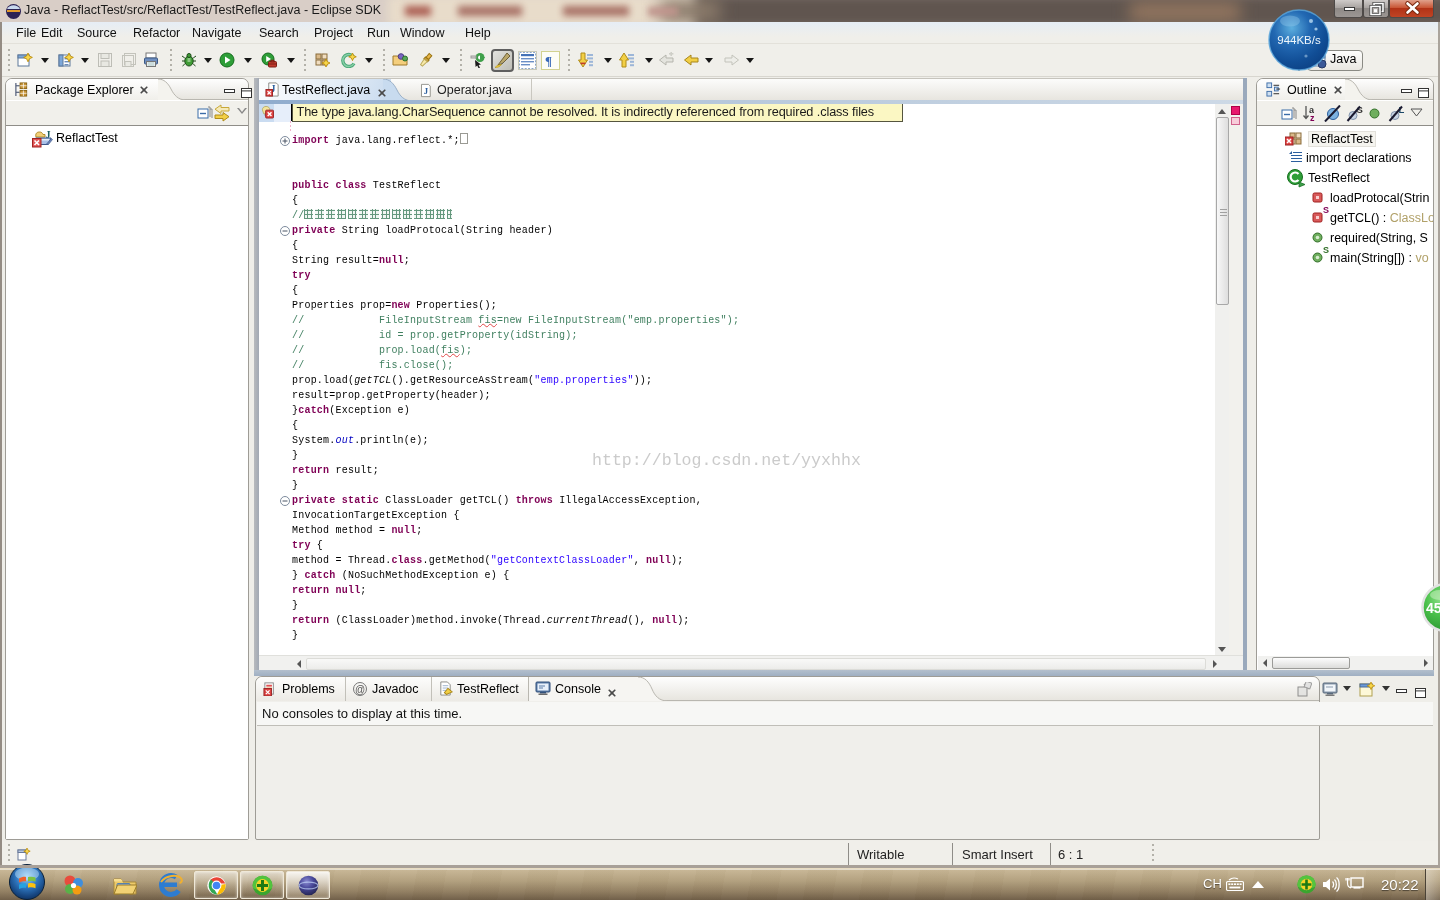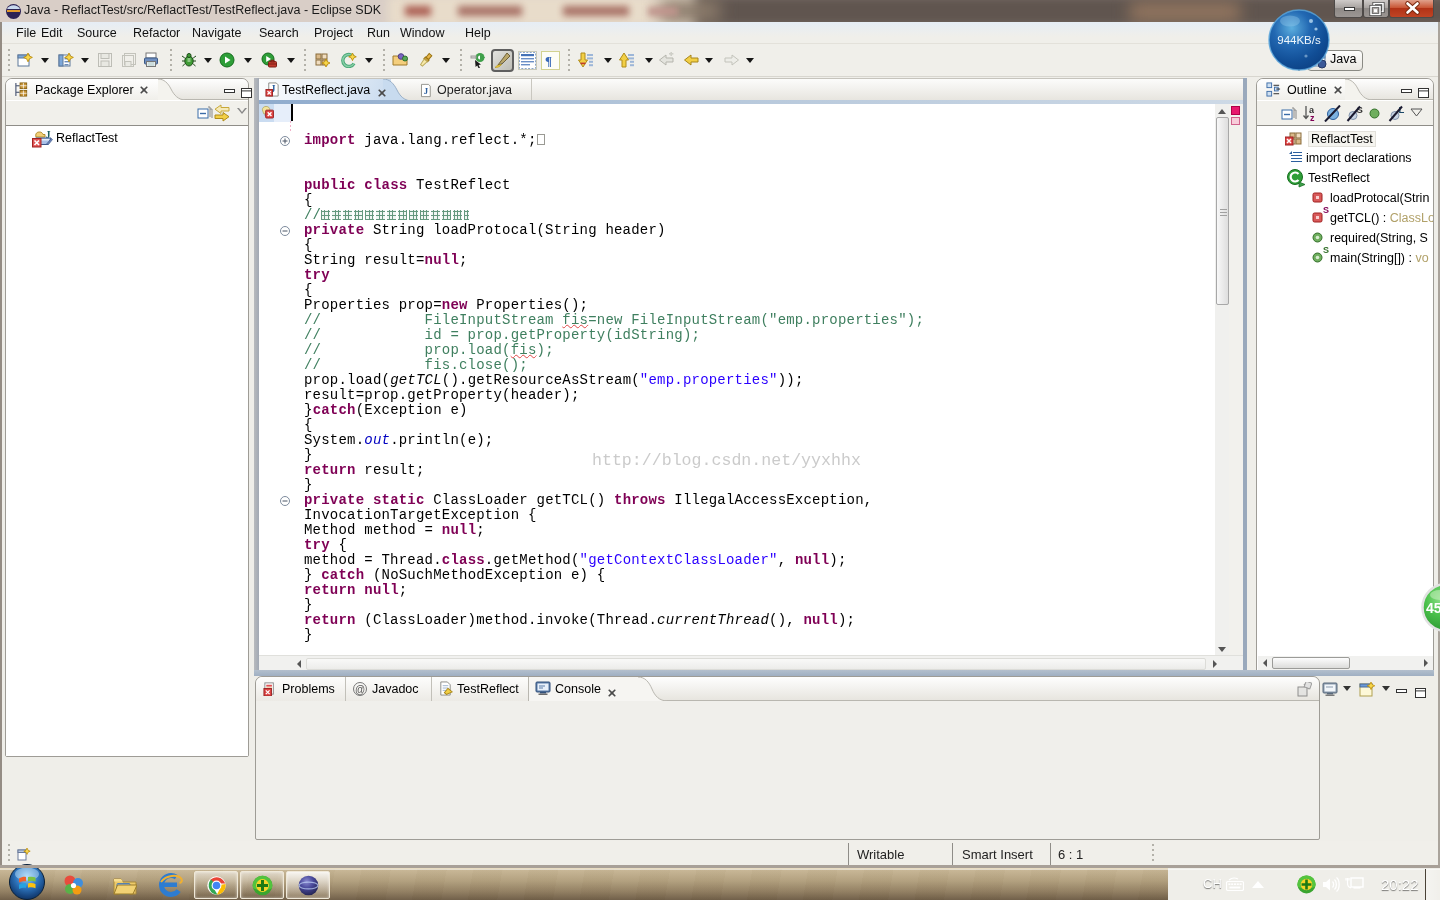--- a/index.html
+++ b/index.html
@@ -26,41 +26,41 @@
 .tdd { position:absolute; top:14px; width:0; height:0; border-left:4px solid transparent; border-right:4px solid transparent; border-top:5px solid #161616; }
 
 
 .panel { position:absolute; background:#fff; border:1px solid #9e9c96; border-radius:7px 7px 2px 2px; }
 .ptabrow { position:absolute; left:0; top:0; right:0; height:21px; background:linear-gradient(#fefefe,#e7e5df); border-bottom:1px solid #b9b7b0; border-radius:7px 7px 0 0; }
 .ptoolrow { position:absolute; left:0; top:22px; right:0; height:25px; background:#f1f0eb; border-bottom:1px solid #8f8d88; }
 .ptab-label { position:absolute; top:4px; font-size:12.5px; color:#000; white-space:nowrap; }
 .tabx { position:absolute; top:6px; font-size:11px; color:#555; font-weight:bold; letter-spacing:-1px; }
 .minmax { position:absolute; top:5px; width:11px; height:10px; }
 
-pre.code { position:absolute; font-family:"Liberation Mono",monospace; font-size:14px; letter-spacing:0.21px; line-height:15px; color:#000;margin-left:12px; }
+pre.code { position:absolute; font-family:"Liberation Mono",monospace; font-size:10px; letter-spacing:0.21px; line-height:15px; color:#000; }
 .k { color:#7f0055; font-weight:bold; }
 .s { color:#2a00ff; }
 .c { color:#3f7f5f; }
 .sf { color:#0000c0; font-style:italic; }
 .im { font-style:italic; }
 .sq { text-decoration:underline; text-decoration-style:wavy; text-decoration-color:#e04848; text-decoration-thickness:0.9px; text-underline-offset:0px; text-decoration-skip-ink:none; }
 .cjk { display:inline-block; height:10px; vertical-align:-1px; opacity:.8;
   background-image:repeating-linear-gradient(90deg,#3f7f5f 0 0.9px,transparent 0.9px 3.4px),repeating-linear-gradient(0deg,#3f7f5f 0 0.9px,transparent 0.9px 4.1px),linear-gradient(#eef5f1,#eef5f1);
   -webkit-mask-image:repeating-linear-gradient(90deg,#000 0 8.8px,transparent 8.8px 11px);
   mask-image:repeating-linear-gradient(90deg,#000 0 8.8px,transparent 8.8px 11px); }
 
 
 #console { left:255px; top:676px; width:1065px; height:164px; background:#f0efeb; border:1px solid #9e9c96; border-radius:7px 7px 2px 2px; }
 
 
 #statusbar { left:0; top:841px; width:1440px; height:26px; background:#f0efea; font-size:13px; color:#222; }
 .svsep { position:absolute; top:2px; width:1px; height:22px; background:#8f8d88; }
 
 
-#taskbar { left:0; top:868px; width:1168px; height:32px;
+#taskbar { left:0; top:868px; width:1440px; height:32px;
   background:repeating-linear-gradient(100deg,rgba(255,255,255,.016) 0 26px,rgba(90,70,50,.022) 26px 55px),linear-gradient(#c9b897,#b2a07e 38%,#927f62 72%,#6f5e47); border-top:1px solid #e8dcc2; }
 .tbbox { position:absolute; top:2px; width:44px; height:28px; border-radius:2px;
   border:1px solid #efe8d8; background:linear-gradient(rgba(255,255,255,.5),rgba(255,255,255,.15) 50%,rgba(120,100,70,.25)); box-shadow:inset 0 0 3px rgba(255,255,255,.6); }
 </style>
 </head>
 <body>
 <div class="abs" id="titlebar">
   <div class="blob" style="left:388px;top:-4px;width:330px;height:30px;background:#e8dcca;filter:blur(4px);border-radius:4px;"></div>
   <div class="blob" style="left:695px;top:-8px;width:765px;height:38px;background:#60554f;filter:blur(6px);"></div>
   <div class="blob" style="left:660px;top:0px;width:60px;height:22px;background:#8a7a6a;filter:blur(8px);"></div>
@@ -279,21 +279,21 @@
   <div class="tdd" style="left:746px"></div>
   <div class="tsep" style="left:1298px"></div>
   <div class="abs" style="left:1307px;top:6px;width:56px;height:21px;border:1px solid #8a8a84;border-radius:4px;background:linear-gradient(#fdfdfc,#e9e7e1);"></div>
   <svg class="tico" style="left:1311px;top:9px" width="14" height="14" viewBox="0 0 16 16">
       <rect x="1" y="2" width="13" height="11" rx="1" fill="#eef2f8" stroke="#6a87ab"></rect>
       <rect x="1" y="2" width="13" height="3" fill="#7da7d9" stroke="#6a87ab"></rect>
       <circle cx="11" cy="11" r="4" fill="#3b5998" stroke="#263a66"></circle>
     </svg>
   <div class="abs" style="left:1330px;top:8px;font-size:12.5px;color:#000">Java</div>
 </div>
-<div class="panel" id="pkgpanel" style="left:5px;top:78px;width:244px;height:679px;">
+<div class="panel" id="pkgpanel" style="left:5px;top:78px;width:244px;height:762px;">
   <div class="ptabrow">
     <div class="abs" style="left:0;top:0;width:160px;height:21px;background:linear-gradient(#ffffff,#f0efea);border-radius:7px 0 0 0;"></div>
     <svg class="abs" style="left:152px;top:0" width="28" height="21" viewBox="0 0 28 21">
         <path d="M0 0 C 6 0 10 4 13 10 C 16 16 20 21 28 21 L 0 21 Z" fill="#f4f3ee"></path>
         <path d="M0 0 C 6 0 10 4 13 10 C 16 16 20 21 28 21" fill="none" stroke="#b9b7b0"></path>
       </svg>
     <svg class="abs" style="left:8px;top:3px" width="15" height="15" viewBox="0 0 16 16">
         <g fill="none" stroke="#57627c" stroke-width="1.3">
           <line x1="2" y1="1" x2="2" y2="15"></line>
           <line x1="2" y1="4" x2="6" y2="4"></line>
@@ -572,20 +572,21 @@
 Method method = <span class="k">null</span>;
 <span class="k">try</span> {
 method = Thread.<span class="k">class</span>.getMethod(<span class="s">"getContextClassLoader"</span>, <span class="k">null</span>);
 } <span class="k">catch</span> (NoSuchMethodException e) {
 <span class="k">return</span> <span class="k">null</span>;
 }
 <span class="k">return</span> (ClassLoader)method.invoke(Thread.<span class="im">currentThread</span>(), <span class="k">null</span>);
 }</pre>
 
     <div class="abs" style="left:32px;top:0;width:2px;height:17px;background:#000;"></div>
+    <div class="abs" style="left:32.5px;top:-2px;width:611px;height:20px;background:#fbf7c3;border:1px solid #55553f;font-size:12.7px;letter-spacing:-0.1px;overflow:hidden;color:#1a1a1a;line-height:18px;padding-left:4px;white-space:nowrap;">The type java.lang.CharSequence cannot be resolved. It is indirectly referenced from required .class files</div>
   </div>
 
   <div class="abs" style="left:1215px;top:104px;width:14px;height:551px;background:#f0f0ee;">
     <div class="abs" style="left:0;top:0;width:14px;height:13px;"><svg width="14" height="13">
           <path d="M7 4 L11 9 L3 9 Z" fill="#555"></path>
         </svg></div>
     <div class="abs" style="left:0.5px;top:13px;width:13px;height:188px;background:linear-gradient(90deg,#f8f8f8,#dedede);border:1px solid #a8a8a8;border-radius:2px;">
       <div style="position:absolute;left:3px;top:91px;width:7px;height:1px;background:#a0a0a0;box-shadow:0 3px #a0a0a0,0 6px #a0a0a0;"></div>
     </div>
     <div class="abs" style="left:0;top:538px;width:14px;height:13px;"><svg width="14" height="13">
@@ -671,20 +672,21 @@
       </svg>
     <div class="tdd" style="position:absolute;left:1126px;top:9px;border-top-color:#333;"></div>
     <div class="minmax" style="left:1140px;top:7px"><svg width="11" height="10">
           <rect x="0.5" y="1.5" width="10" height="3" fill="#fff" stroke="#333"></rect>
         </svg></div>
     <div class="minmax" style="left:1159px;top:7px"><svg width="11" height="10">
           <rect x="0.5" y="0.5" width="10" height="9" fill="#fff" stroke="#333"></rect>
           <rect x="0.5" y="0.5" width="10" height="2.4" fill="#fff" stroke="#333"></rect>
         </svg></div>
   </div>
+  <div class="abs" style="left:1px;top:25px;width:1176px;height:24px;background:#f7f7f5;border-bottom:1px solid #c0beb8;font-size:13px;color:#111;padding:4px 0 0 5px;">No consoles to display at this time.</div>
 </div>
 <div class="abs" style="left:0;top:22px;width:2px;height:846px;background:#948c84;z-index:40;"></div>
 <div class="abs" style="left:1438px;top:22px;width:2px;height:846px;background:#aaa49c;z-index:40;"></div>
 <div class="abs" style="left:0;top:865px;width:1440px;height:3px;background:#a8a098;z-index:40;"></div>
 <div class="abs" id="statusbar">
   <div class="abs" style="left:8px;top:3px;width:2px;height:20px;background-image:repeating-linear-gradient(#b3b1a9 0 2px, transparent 2px 5px);"></div>
   <svg class="abs" style="left:16px;top:5px" width="16" height="16" viewBox="0 0 16 16">
       <rect x="2" y="4" width="8" height="10" fill="#fff" stroke="#6a7a9a"></rect>
       <rect x="2" y="4" width="8" height="2.5" fill="#b8c8e0" stroke="#6a7a9a"></rect>
       <path d="M11 2 l1 2.2 2.2 1 -2.2 1 -1 2.2 -1-2.2 -2.2-1 2.2-1z" fill="#f7d64a" stroke="#b98600" stroke-width="0.7"></path>

